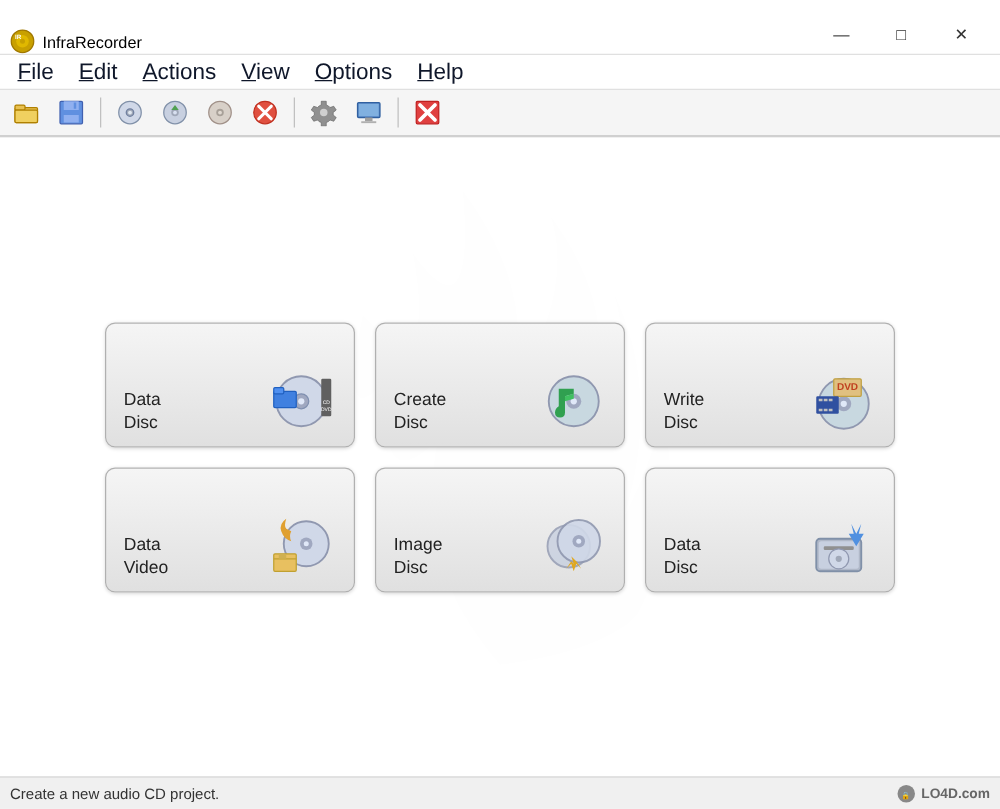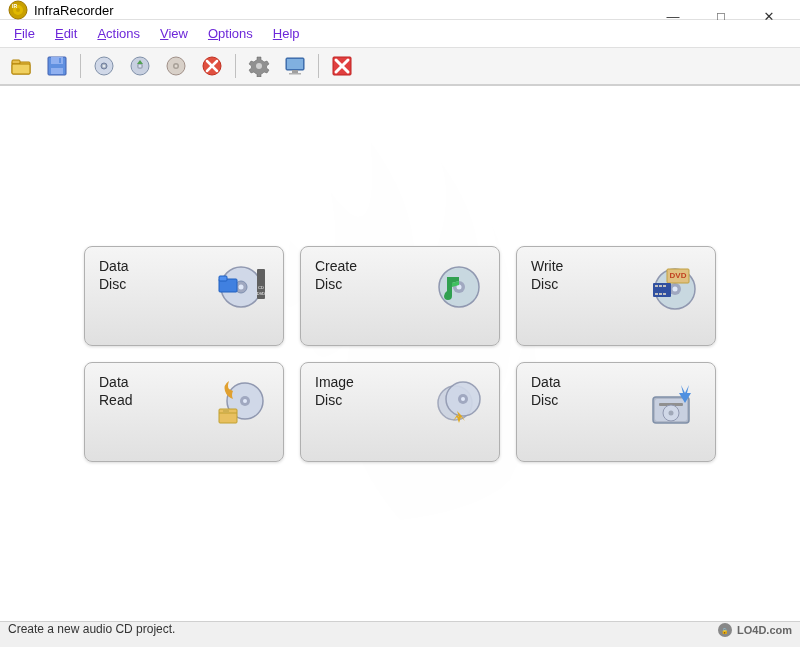--- a/index.html
+++ b/index.html
@@ -10,23 +10,23 @@
       font-family: 'Segoe UI', Tahoma, sans-serif;
       font-size: 13px;
       overflow: hidden;
       display: flex;
       flex-direction: column;
     }
 
     
     #title-bar {
       background: #ffffff;
-      height: 20px;
-      display: flex;
-      align-items: flex-start;
+      height: 44px;
+      display: flex;
+      align-items: flex-end;
       padding: 0 8px;
       border-bottom: 1px solid #e0e0e0;
       justify-content: space-between;
       gap: 40px;
     }
     #title-left {
       display: flex;
       align-items: center;
       gap: 6px;
     }
@@ -60,22 +60,22 @@
       background: #ffffff;
       height: 28px;
       display: flex;
       align-items: center;
       padding: 0 4px;
       border-bottom: 1px solid #e0e0e0;
     }
     .menu-item {
       padding: 4px 10px;
       cursor: pointer;
-      font-size: 13px;
-      color: #6d28d9;
+      font-size: 18px;
+      color: #0f172a;
     }
     .menu-item span { text-decoration: underline; }
 
     
     #toolbar {
       background: #f5f5f5;
       height: 38px;
       display: flex;
       align-items: center;
       padding: 0 4px;
@@ -136,21 +136,21 @@
       position: relative;
       z-index: 1;
     }
 
     .action-btn {
       background: linear-gradient(180deg, #f5f5f5 0%, #e0e0e0 100%);
       border: 1px solid #b0b0b0;
       border-radius: 8px;
       cursor: pointer;
       display: flex;
-      align-items: flex-start;
+      align-items: flex-end;
       justify-content: space-between;
       padding: 10px 14px;
       transition: background 0.1s;
       box-shadow: 0 1px 3px rgba(0,0,0,0.15);
     }
     .action-btn-label {
       font-size: 14px;
       font-weight: normal;
       color: #222;
       text-align: left;
@@ -161,21 +161,21 @@
       height: 56px;
       flex-shrink: 0;
     }
 
     
     #status-bar {
       background: #f0f0f0;
       height: 26px;
       border-top: 1px solid #d0d0d0;
       display: flex;
-      align-items: flex-start;
+      align-items: center;
       padding: 0 8px;
       justify-content: space-between;
     }
     #status-text {
       font-size: 12px;
       color: #333;
     }
     #lo4d-badge {
       display: flex;
       align-items: center;
@@ -365,21 +365,21 @@
         <rect x="18" y="28" width="3" height="2" fill="#c0c0c0"></rect>
         <rect x="10" y="36" width="3" height="2" fill="#c0c0c0"></rect>
         <rect x="14" y="36" width="3" height="2" fill="#c0c0c0"></rect>
         <rect x="18" y="36" width="3" height="2" fill="#c0c0c0"></rect>
       </svg>
     </button>
 
     <button class="action-btn">
       <div class="action-btn-label">
         <div>Data</div>
-        <div>Read</div>
+        <div>Video</div>
       </div>
       <svg class="action-btn-icon" viewBox="0 0 56 56">
 
         <circle cx="32" cy="28" r="18" fill="#d0d8e8" stroke="#9098b0" stroke-width="1.5"></circle>
         <circle cx="32" cy="28" r="5" fill="#a0a8c0"></circle>
         <circle cx="32" cy="28" r="2" fill="#e0e8f8"></circle>
 
         <path d="M20 18 Q18 22 20 26 Q14 24 12 18 Q10 12 16 8 Q14 14 16 16 Z" fill="#e0a030"></path>
 
         <rect x="6" y="36" width="18" height="14" rx="1" fill="#e8c060" stroke="#c0a030" stroke-width="1"></rect>

